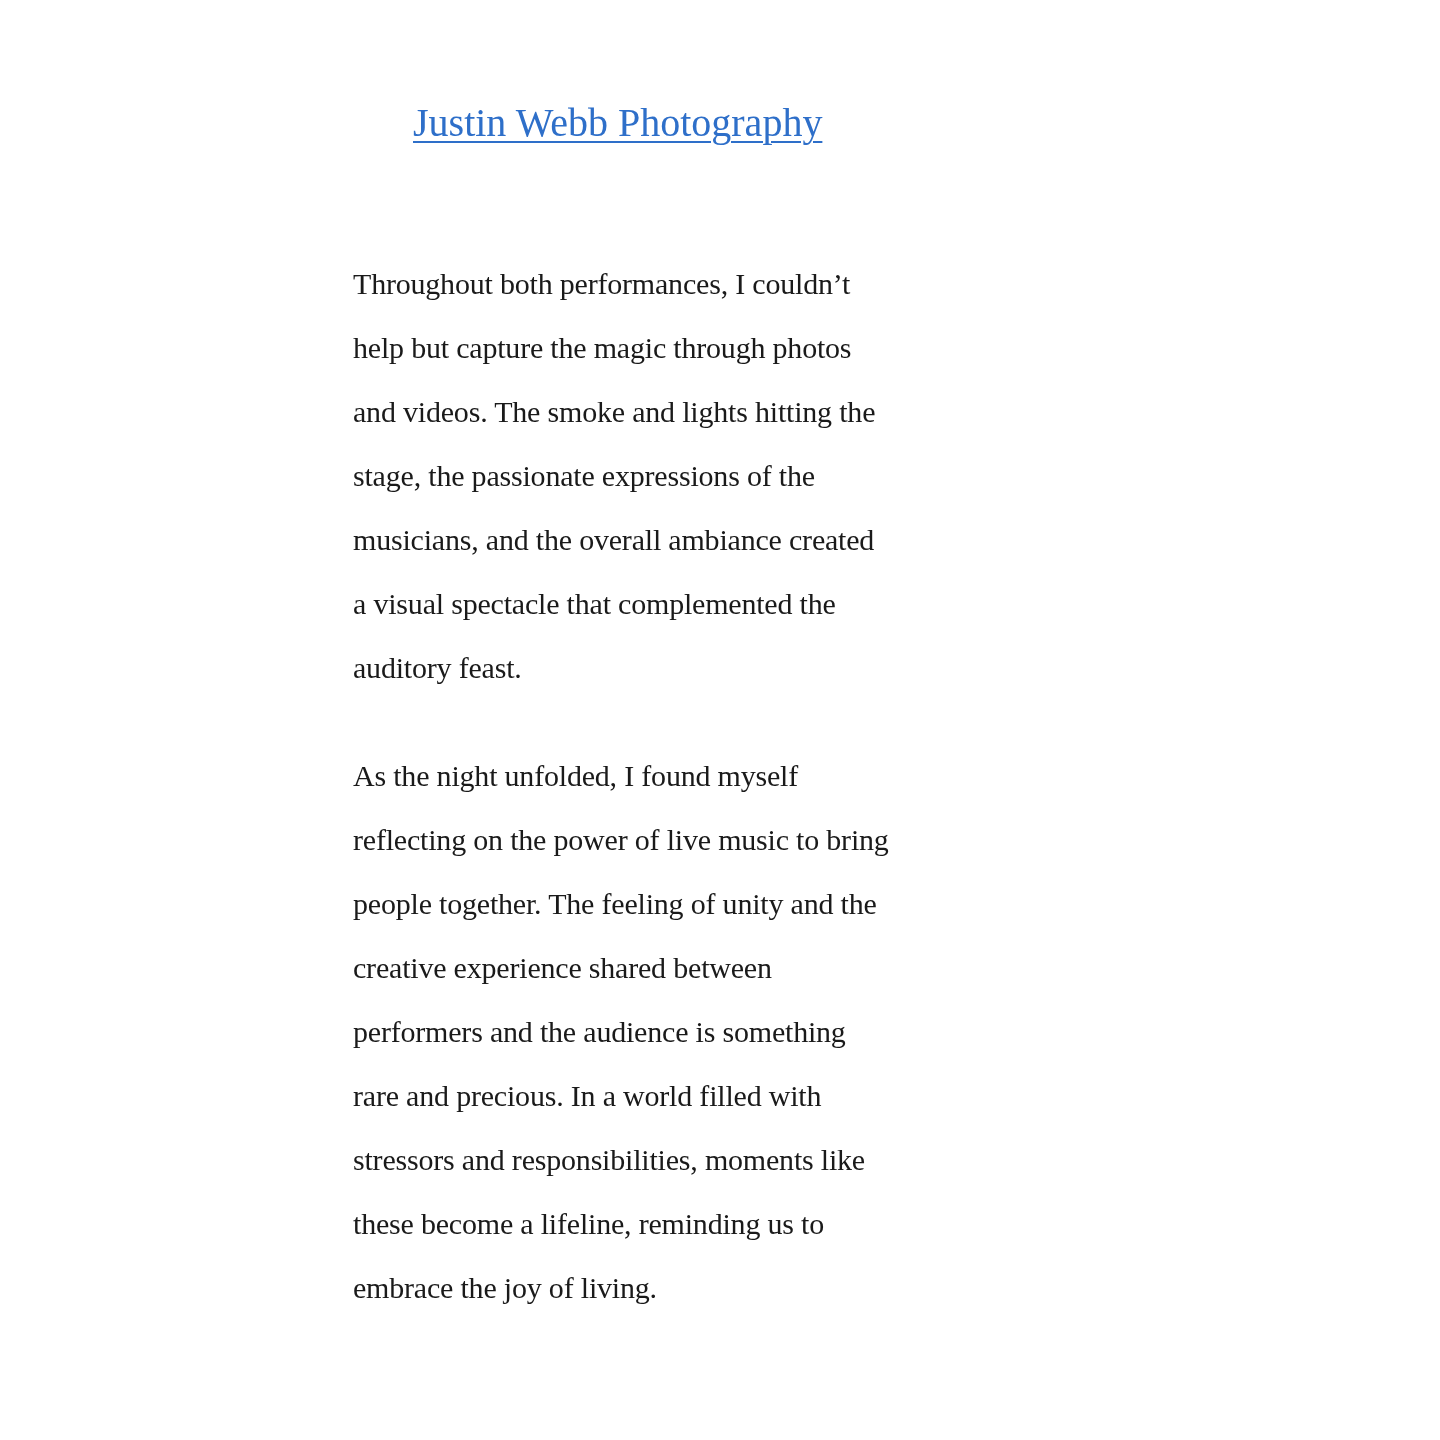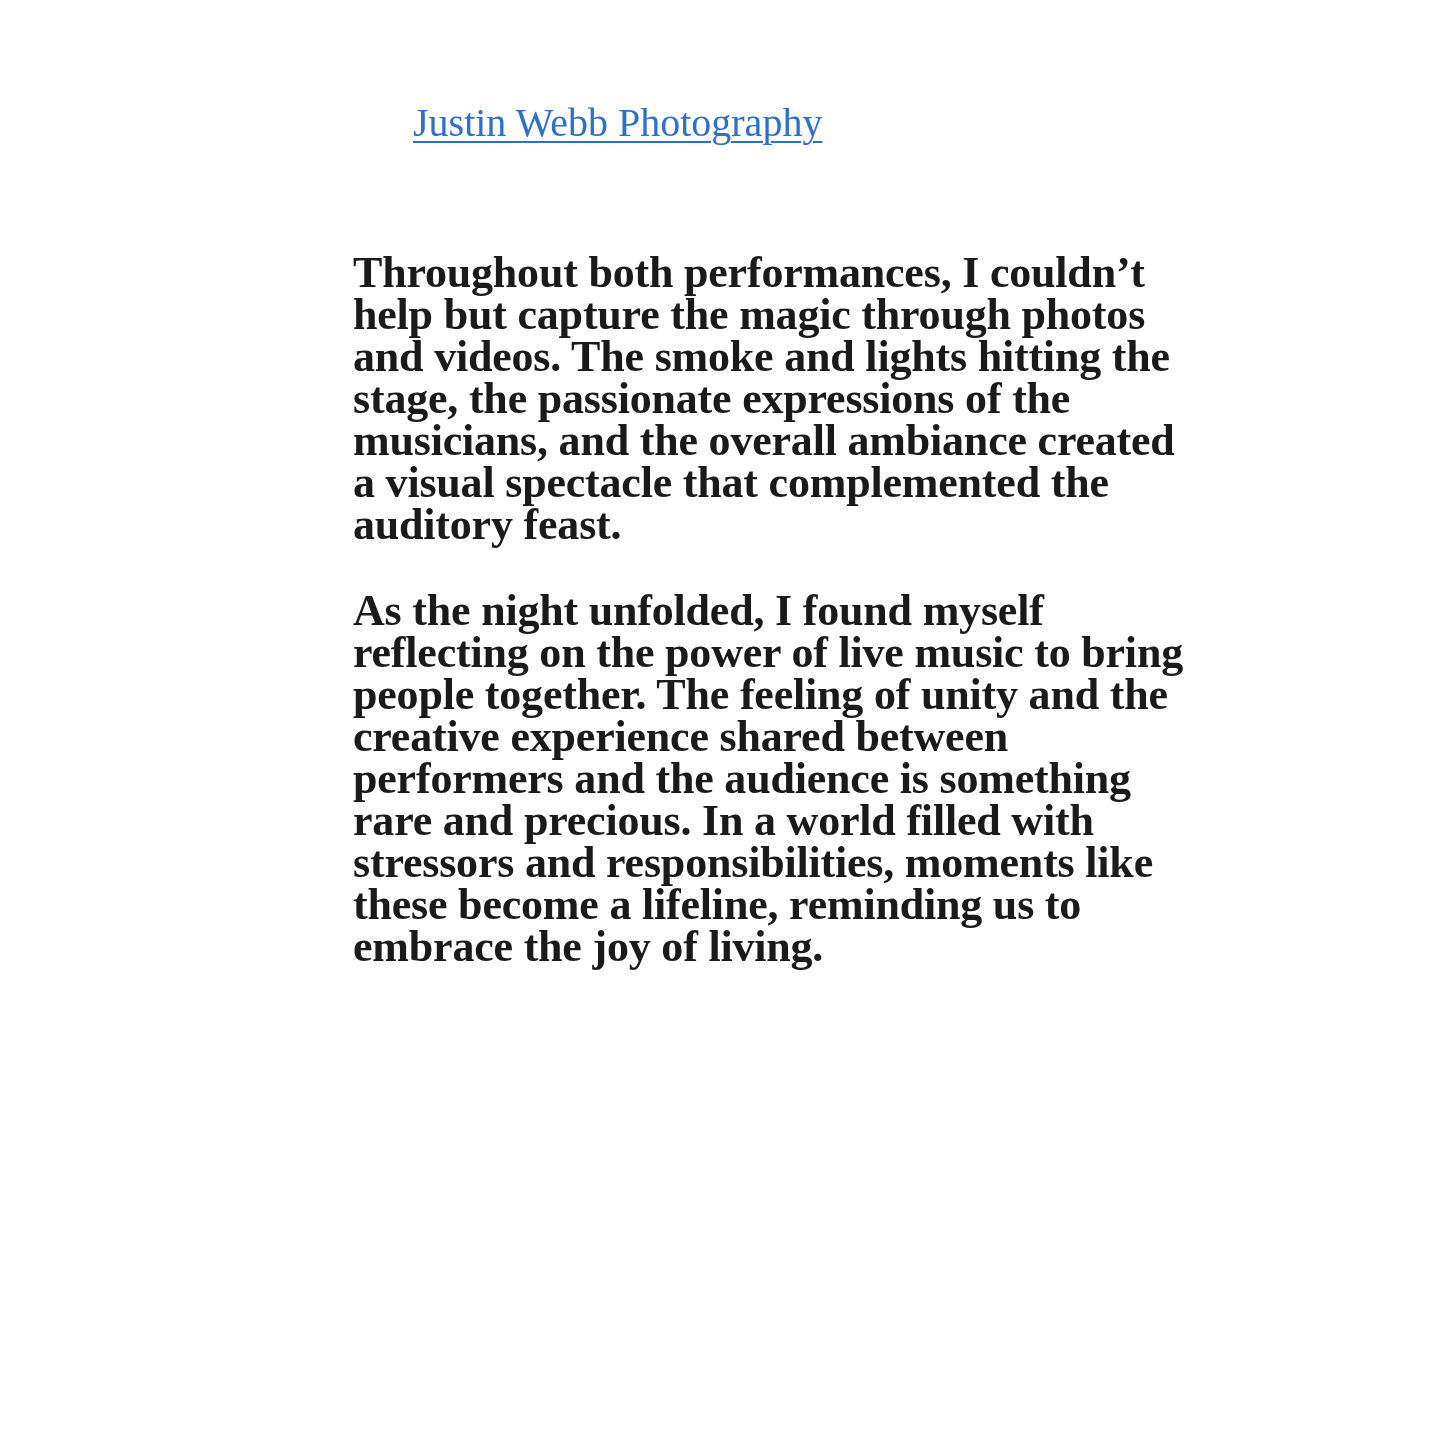--- a/index.html
+++ b/index.html
@@ -31,26 +31,25 @@
   }
   .credit-line a {
     color: var(--link);
     text-decoration: underline;
     text-decoration-thickness: 2px;
     text-underline-offset: 5px;
     cursor: pointer;
   }
   .article p {
     color: var(--text);
-    font-size: 44px;
-    line-height: 42px;
+    font-size: 30px;
+    line-height: 64px;
     margin: 0 0 44px 0;
     white-space: pre;
     letter-spacing: -0.2px;
-    font-weight: bold;
   }
   .article p:last-child { margin-bottom: 0; }
 </style>
 </head>
 <body>
 
 <div class="page">
   <main class="article">
 
     <div class="credit-line">

